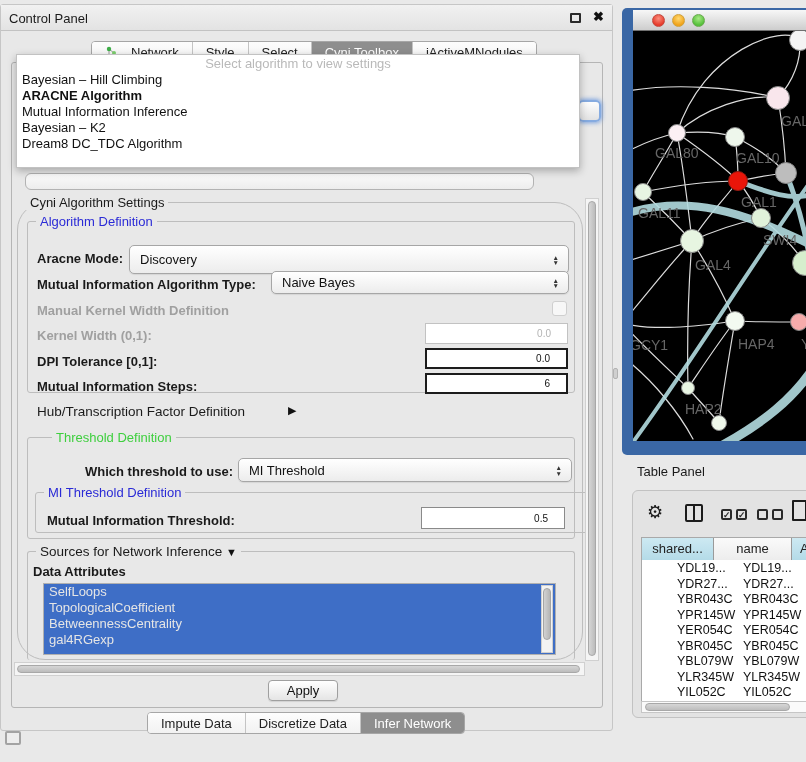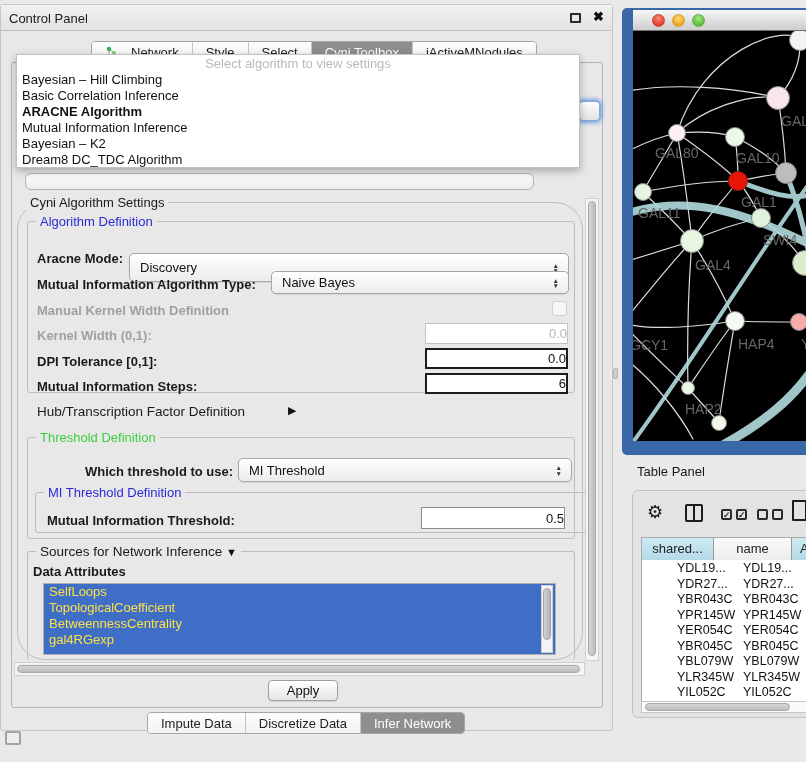--- a/index.html
+++ b/index.html
@@ -33,41 +33,41 @@
   .popup-item.bold { font-weight:bold; }
 
   .focus-btn { position:absolute; left:578px; top:100px; width:23px; height:22px; border:2px solid #86abe0; border-radius:5px; background:linear-gradient(#fdfdfd,#e2e2e2); box-shadow:0 0 4px 1px rgba(90,140,220,.75); z-index:5; }
   .combo-sliver { position:absolute; left:24px; top:168px; width:509px; height:17px; border:1px solid #b3b3b3; border-radius:6px; background:linear-gradient(#fbfbfb,#ededed); z-index:1; }
 
   
   .group { position:absolute; border:1px solid #bdbdbd; border-radius:3px; }
   .group-label { position:absolute; top:-8px; left:8px; background:#e8e8e8; padding:0 4px; font-size:13px; white-space:nowrap; }
   .lbl-black { color:#1a1a1a; }
   .lbl-blue  { color:#2a2ad6; }
-  .lbl-green { color:#3ecf3e; }
+  .lbl-green { color:#3ecf3e;margin-left:16px; }
 
   .flabel { position:absolute; font-size:13px; font-weight:bold; color:#1a1a1a; white-space:nowrap; }
   .flabel.disabled { color:#a0a0a0; }
   .plain { font-weight:normal; font-size:13.5px; }
 
   .combo { position:absolute; background:linear-gradient(#ffffff,#ececec); border:1px solid #a6a6a6; border-radius:5px; box-shadow:0 1px 1px rgba(0,0,0,.08); display:flex; align-items:center; padding-left:10px; font-size:13px; color:#111; }
   .combo .arrows { position:absolute; right:9px; top:50%; transform:translateY(-50%); font-size:6.5px; line-height:5.5px; color:#333; text-align:center; }
   .combo .arrows b { display:block; font-weight:normal; }
 
-  .tfield { position:absolute; background:#fff; font-size:13px; text-align:right; padding-right:0; display:flex; align-items:center; justify-content:flex-end; }
+  .tfield { position:absolute; background:#fff; font-size:10px; text-align:right; padding-right:16px; display:flex; align-items:center; justify-content:flex-end; }
   .tfield.dark { border:2px solid #1c1c1c; color:#111; }
   .tfield.mid { border:1px solid #8a8a8a; color:#111; }
   .tfield.dim { border:1px solid #c2c2c2; color:#b3b3b3; }
 
   .checkbox { position:absolute; width:15px; height:15px; border:1px solid #cfcfcf; border-radius:3px; background:#f7f7f7; }
   .tri { font-size:11px; color:#111; }
 
   
   .attr-list { position:absolute; left:42px; top:578px; width:513px; height:72px; background:#3e6ec6; border:1px solid #b0b0b0; overflow:hidden; }
-  .attr-item { height:16px; line-height:16px; padding-left:5px; color:#fde047; font-size:13px; white-space:nowrap; }
+  .attr-item { height:16px; line-height:16px; padding-left:5px; color:#e5e5e5; font-size:13px; white-space:nowrap; }
   .attr-vscroll { position:absolute; left:540px; top:580px; width:12px; height:68px; background:#f3f3f3; border:1px solid #cfcfcf; }
   .attr-vscroll .thumb { position:absolute; left:1px; top:2px; width:8px; height:52px; background:linear-gradient(90deg,#d2d2d2,#b5b5b5); border:1px solid #a5a5a5; border-radius:5px; }
 
   
   .vscroll { position:absolute; left:584px; top:193px; width:14px; height:463px; background:#f5f5f5; border:1px solid #d0d0d0; }
   .vscroll .thumb { position:absolute; left:2px; top:2px; right:2px; height:455px; background:linear-gradient(90deg,#d6d6d6,#bcbcbc); border:1px solid #a8a8a8; border-radius:6px; }
   .hscroll { position:absolute; left:13px; top:657px; width:571px; height:14px; background:#f5f5f5; border:1px solid #d0d0d0; }
   .hscroll .thumb { position:absolute; top:2px; left:2px; height:8px; width:563px; background:linear-gradient(#d6d6d6,#bcbcbc); border:1px solid #a8a8a8; border-radius:6px; }
 
   .apply-btn { position:absolute; left:267px; top:675px; width:70px; height:21px; border:1px solid #9f9f9f; border-radius:4px; background:linear-gradient(#ffffff,#e5e5e5); font-size:13px; color:#111; text-align:center; line-height:19px; box-shadow:0 1px 1px rgba(0,0,0,.1); }
@@ -162,21 +162,21 @@
     <div class="combo-sliver"></div>
 
     <div class="group" style="left:16px; top:197px; width:566px; height:458px;border-radius:28px;">
       <span class="group-label lbl-black">Cyni Algorithm Settings</span>
     </div>
 
     <div class="group" style="left:26px; top:216px; width:548px; height:172px;">
       <span class="group-label lbl-blue">Algorithm Definition</span>
     </div>
     <span class="flabel" style="left:36px; top:246px;">Aracne Mode:</span>
-    <div class="combo" style="left:128px; top:240px; width:440px; height:29px;margin-top:8px;">
+    <div class="combo" style="left:128px; top:240px; width:440px; height:29px;">
       <span>Discovery</span>
       <span class="arrows">
           <b>▲</b>
           <b>▼</b>
         </span>
     </div>
     <span class="flabel" style="left:36px; top:272px;">Mutual Information Algorithm Type:</span>
     <div class="combo" style="left:270px; top:266px; width:298px; height:23px;">
       <span>Naive Bayes</span>
       <span class="arrows">
@@ -263,21 +263,20 @@
         </div>
       </div>
   </div>
 
   <div class="popup">
     <div class="popup-hint">Select algorithm to view settings</div>
     <div>
 
         <div class="popup-item">Bayesian – Hill Climbing</div>
 
-        <div class="popup-item">Basic Correlation Inference</div>
 
         <div class="popup-item bold">ARACNE Algorithm</div>
 
         <div class="popup-item">Mutual Information Inference</div>
 
         <div class="popup-item">Bayesian – K2</div>
 
         <div class="popup-item">Dream8 DC_TDC Algorithm</div>
       </div>
   </div>

